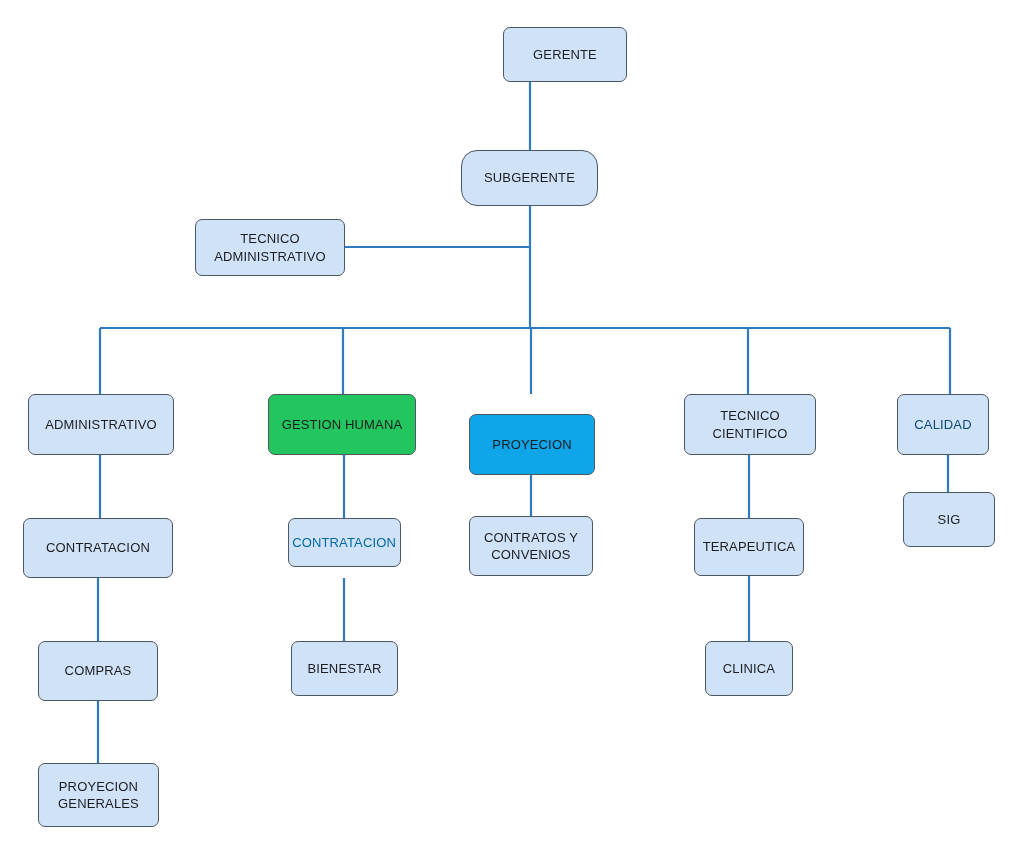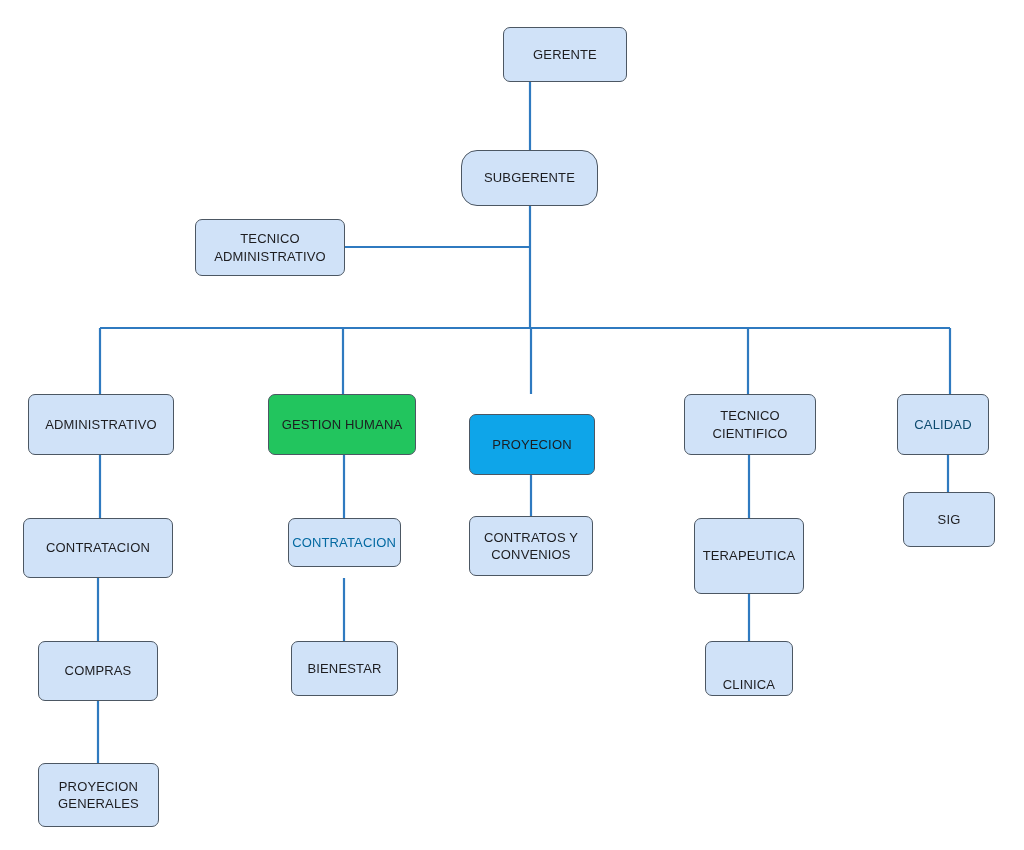--- a/index.html
+++ b/index.html
@@ -106,33 +106,33 @@
       <div class="node" style="left: 23px; top: 518px; width: 150px; height: 60px; background: rgb(208, 226, 248); border-color: rgb(76, 87, 99); color: rgb(29, 29, 32);">
         <span>CONTRATACION</span>
       </div>
       <div class="node" style="left: 288px; top: 518px; width: 113px; height: 49px; background: rgb(208, 226, 248); border-color: rgb(76, 87, 99); color: #0369a1; justify-content: flex-end;">
         <span>CONTRATACION</span>
       </div>
       <div class="node" style="left: 469px; top: 516px; width: 124px; height: 60px; background: rgb(208, 226, 248); border-color: rgb(76, 87, 99); color: rgb(29, 29, 32);">
         <span>CONTRATOS Y
 CONVENIOS</span>
       </div>
-      <div class="node" style="left: 694px; top: 518px; width: 110px; height: 76px; background: rgb(208, 226, 248); border-color: rgb(76, 87, 99); color: rgb(29, 29, 32);">
+      <div class="node" style="left: 694px; top: 518px; width: 110px; height: 58px; background: rgb(208, 226, 248); border-color: rgb(76, 87, 99); color: rgb(29, 29, 32);">
         <span>TERAPEUTICA</span>
       </div>
       <div class="node" style="left: 903px; top: 492px; width: 92px; height: 55px; background: rgb(208, 226, 248); border-color: rgb(76, 87, 99); color: rgb(29, 29, 32);">
         <span>SIG</span>
       </div>
       <div class="node" style="left: 38px; top: 641px; width: 120px; height: 60px; background: rgb(208, 226, 248); border-color: rgb(76, 87, 99); color: rgb(29, 29, 32);">
         <span>COMPRAS</span>
       </div>
       <div class="node" style="left: 291px; top: 641px; width: 107px; height: 55px; background: rgb(208, 226, 248); border-color: rgb(76, 87, 99); color: rgb(29, 29, 32);">
         <span>BIENESTAR</span>
       </div>
-      <div class="node" style="left: 705px; top: 641px; width: 88px; height: 55px; background: rgb(208, 226, 248); border-color: rgb(76, 87, 99); color: rgb(29, 29, 32); align-items: flex-end;">
+      <div class="node" style="left: 705px; top: 641px; width: 88px; height: 55px; background: rgb(208, 226, 248); border-color: rgb(76, 87, 99); color: rgb(29, 29, 32);">
         <span>CLINICA</span>
       </div>
       <div class="node" style="left: 38px; top: 763px; width: 121px; height: 64px; background: rgb(208, 226, 248); border-color: rgb(76, 87, 99); color: rgb(29, 29, 32);">
         <span>PROYECION
 GENERALES</span>
       </div>
     </div>
 
 </div>
 

